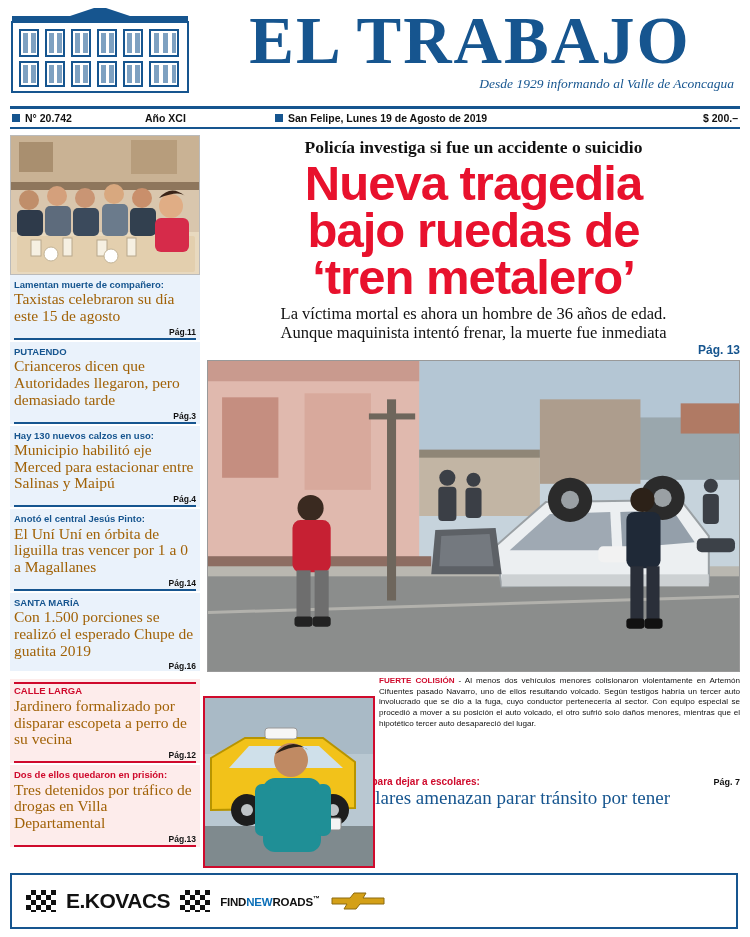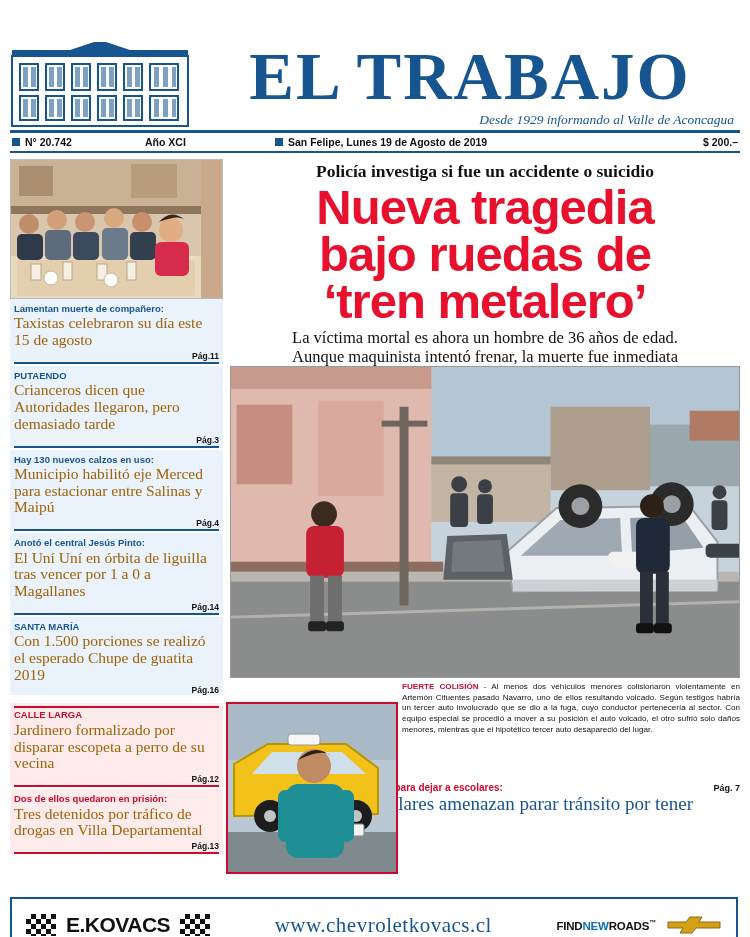--- a/index.html
+++ b/index.html
@@ -15,22 +15,21 @@
     position: relative;
   }
   .page { width: 750px; height: 937px; position: relative; }
 
   
   .masthead {
     position: relative;
     height: 104px;
     padding: 4px 10px 0 10px;
     display: flex;
-    align-items: flex-end;
-    margin-top: 24px;
+    align-items: flex-start;
   }
   .logo-building {
     width: 180px; height: 86px;
     margin-top: 4px;
     flex: none;
   }
   .masthead-right {
     flex: 1;
     display: flex;
     flex-direction: column;
@@ -82,21 +81,21 @@
     height: 2px; background: #16558f; margin: 0 10px 0 10px;
   }
 
   
   .content {
     display: flex;
     padding: 6px 10px 0 10px;
     gap: 7px;
     height: 786px;
   }
-  .col-left { width: 213px; flex: none; }
+  .col-left { width: 190px; flex: none; }
   .col-right { flex: 1; }
 
   
   .photo-taxi {
     width: 100%; height: 140px;
     border: 1px solid #bbb;
     position: relative;
     overflow: hidden;
     background: #caa98a;
   }
@@ -448,20 +447,21 @@
       <div class="main-head">
         <div>Nueva tragedia</div>
         <div>bajo ruedas de</div>
         <div>‘tren metalero’</div>
       </div>
 
       <div class="sub-head">
         <div>La víctima mortal es ahora un hombre de 36 años de edad.</div>
         <div>Aunque maquinista intentó frenar, la muerte fue inmediata</div>
       </div>
+      <div class="sub-pag">Pág. 13</div>
 
       <div class="main-photo">
         <svg viewBox="0 0 528 312" width="100%" height="100%" preserveAspectRatio="xMidYMid slice">
 
           <rect width="528" height="312" fill="#c6d3dc"></rect>
           <rect x="0" y="0" width="528" height="120" fill="#b4c6d4"></rect>
 
           <rect x="420" y="58" width="108" height="62" fill="#9aa7ad"></rect>
           <rect x="470" y="44" width="58" height="30" fill="#b07a64"></rect>
           <rect x="330" y="40" width="100" height="84" fill="#ad9d8d"></rect>
@@ -570,21 +570,20 @@
         <div class="bb-head">Transportistas de escolares amenazan parar tránsito por tener estacionamiento</div>
       </div>
 
     </div>
   </div>
 
   <div class="footer-ad">
     <div class="checker"></div>
     <div class="kovacs">E.KOVACS</div>
     <div class="checker"></div>
-    <div class="ad-url">www.chevroletkovacs.cl</div>
     <div class="fnr">
       <span>FIND</span><span class="blue">NEW</span><span>ROADS</span><span style="font-size:7px;vertical-align:super">™</span>
     </div>
     <svg class="bowtie" viewBox="0 0 56 20">
       <path d="M2 7 L20 7 L24 2 L36 2 L33 7 L54 7 L54 13 L30 13 L26 18 L14 18 L17 13 L2 13 Z" fill="#d4a017" stroke="#8c6b10" stroke-width="1"></path>
     </svg>
   </div>
 
 </div>
 

